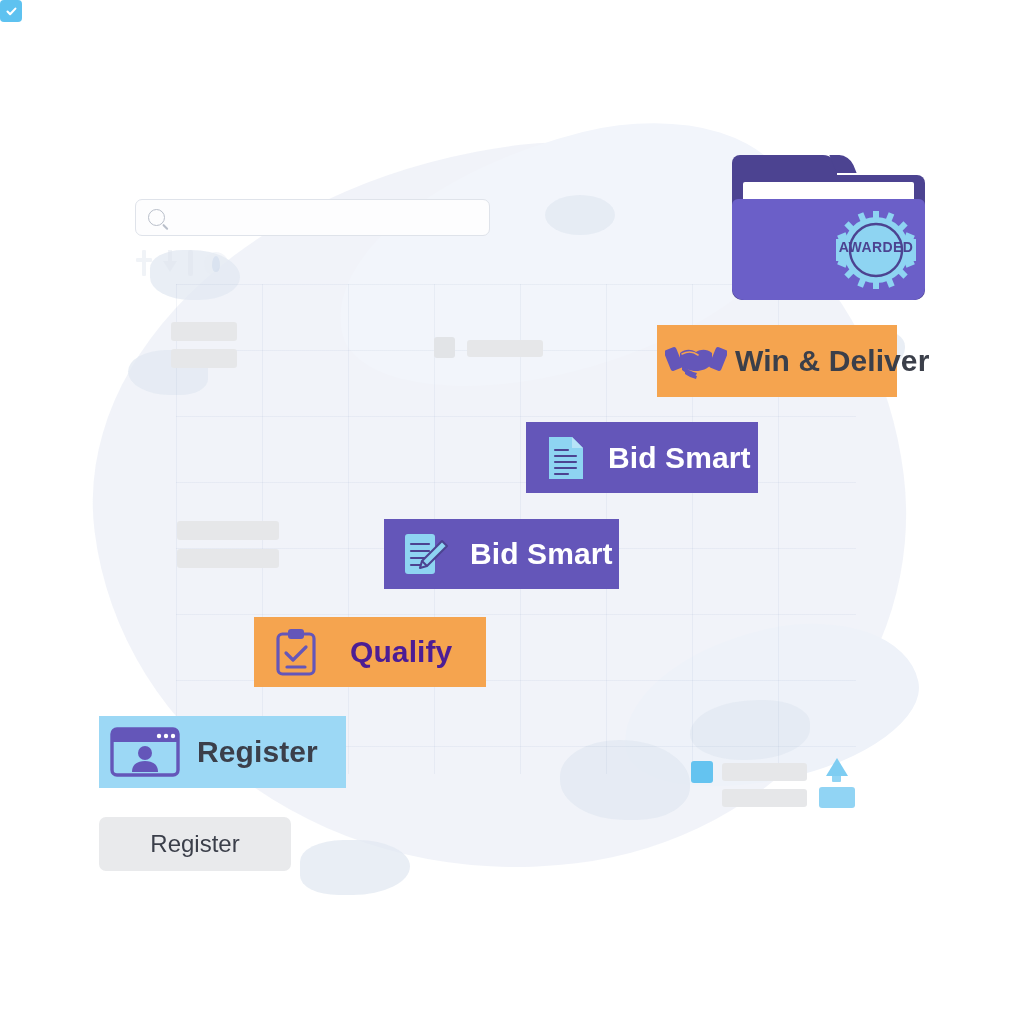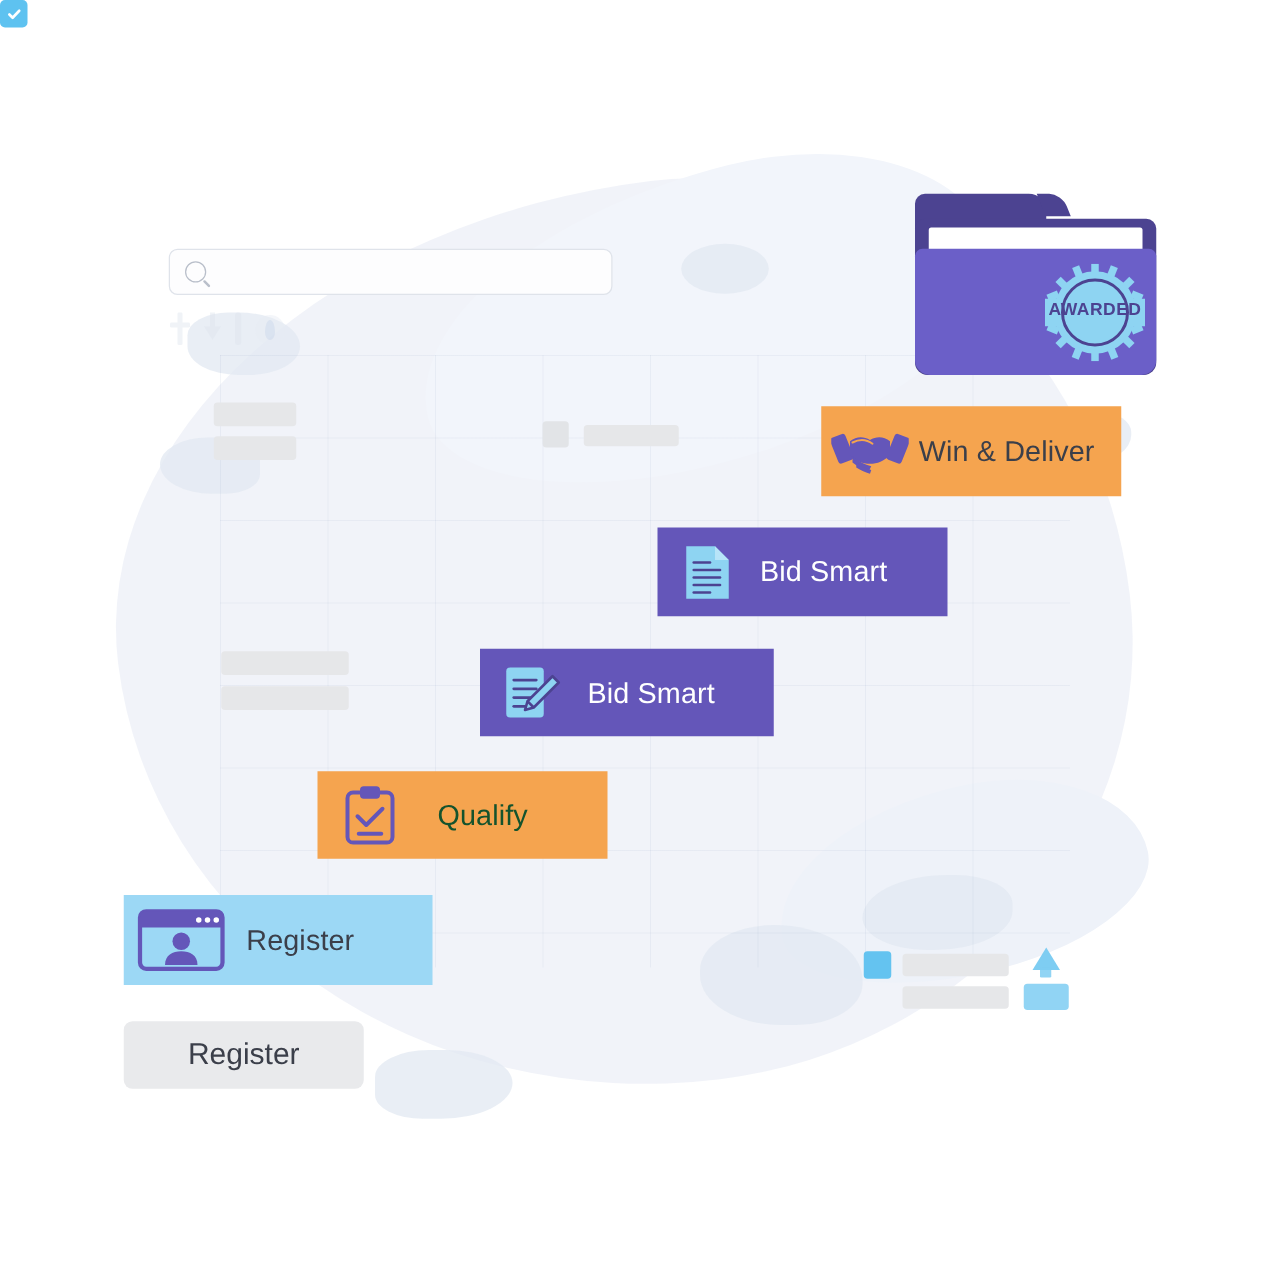--- a/index.html
+++ b/index.html
@@ -176,23 +176,24 @@
     align-items: center;
     box-sizing: border-box;
   }
   .step .step-icon {
     flex: none;
     display: flex;
     align-items: center;
     justify-content: center;
   }
   .step .step-label {
-    font-size: 23px;
+    font-size: 30px;
     letter-spacing: .1px;
     white-space: nowrap;
+    font-weight: bold;
   }
 
   
   #step-win {
     left: 657px; top: 325px;
     width: 240px; height: 72px;
     background: #f5a44f;
     padding-left: 8px;
   }
   #step-win .step-label { color: #3b3f4a; margin-left: 8px; }
@@ -215,21 +216,21 @@
   }
   #step-bid1 .step-label { color: #ffffff; margin-left: 20px; }
 
   
   #step-qualify {
     left: 254px; top: 617px;
     width: 232px; height: 70px;
     background: #f5a44f;
     padding-left: 20px;
   }
-  #step-qualify .step-label { color: #14532d; margin-left: 32px; }
+  #step-qualify .step-label { color: #4c1d95; margin-left: 32px; }
 
   
   #step-register {
     left: 99px; top: 716px;
     width: 247px; height: 72px;
     background: #9cd8f5;
     padding-left: 10px;
   }
   #step-register .step-label { color: #3b3f4a; margin-left: 16px; }
 

